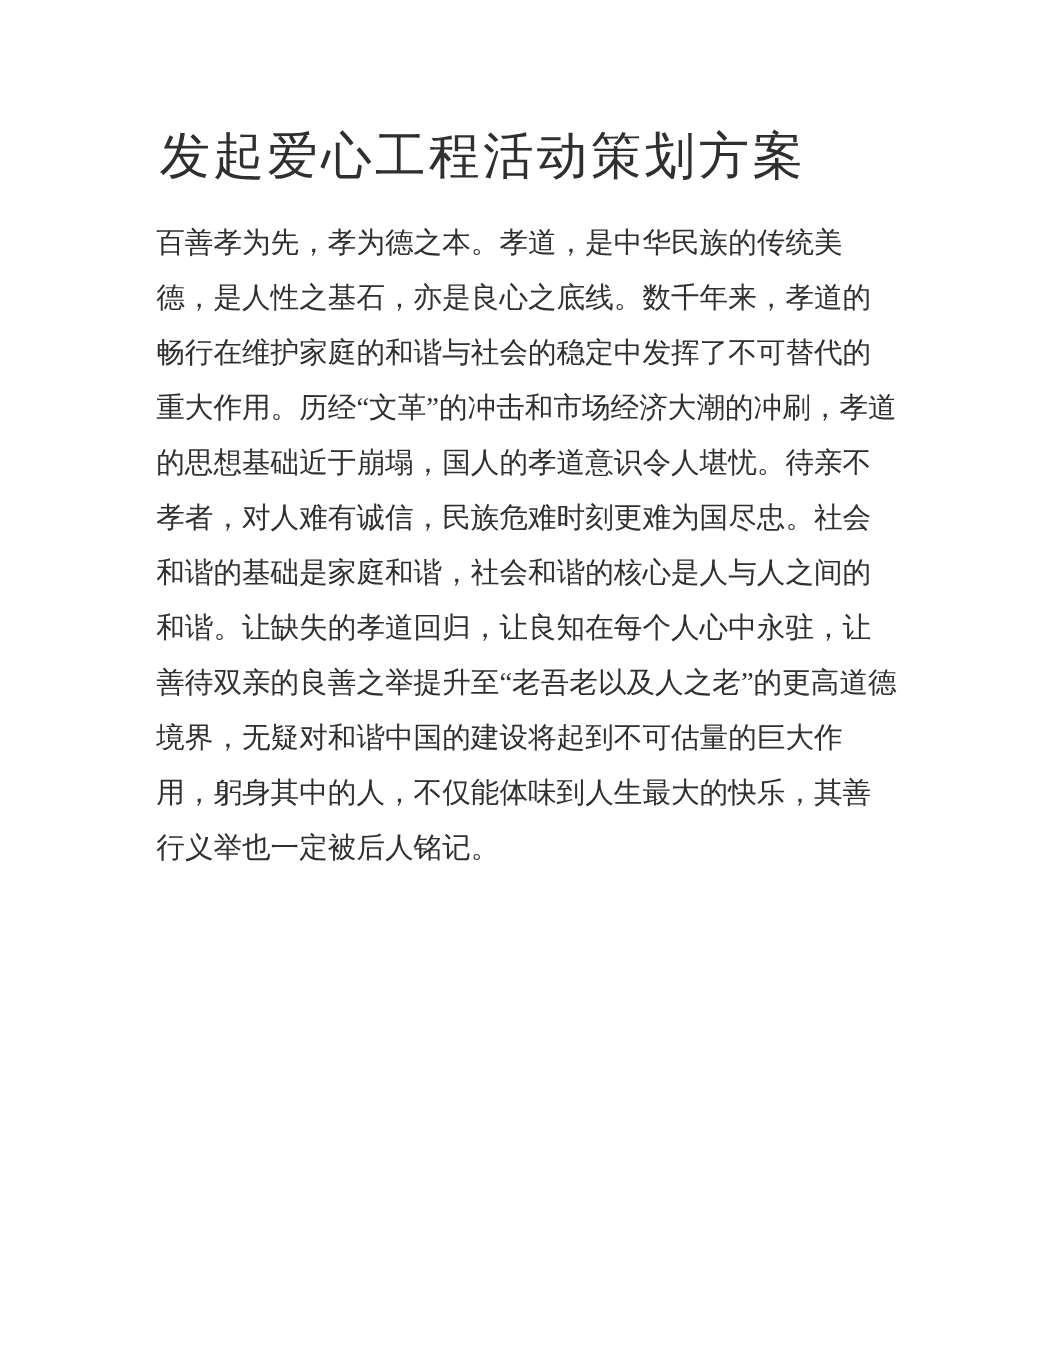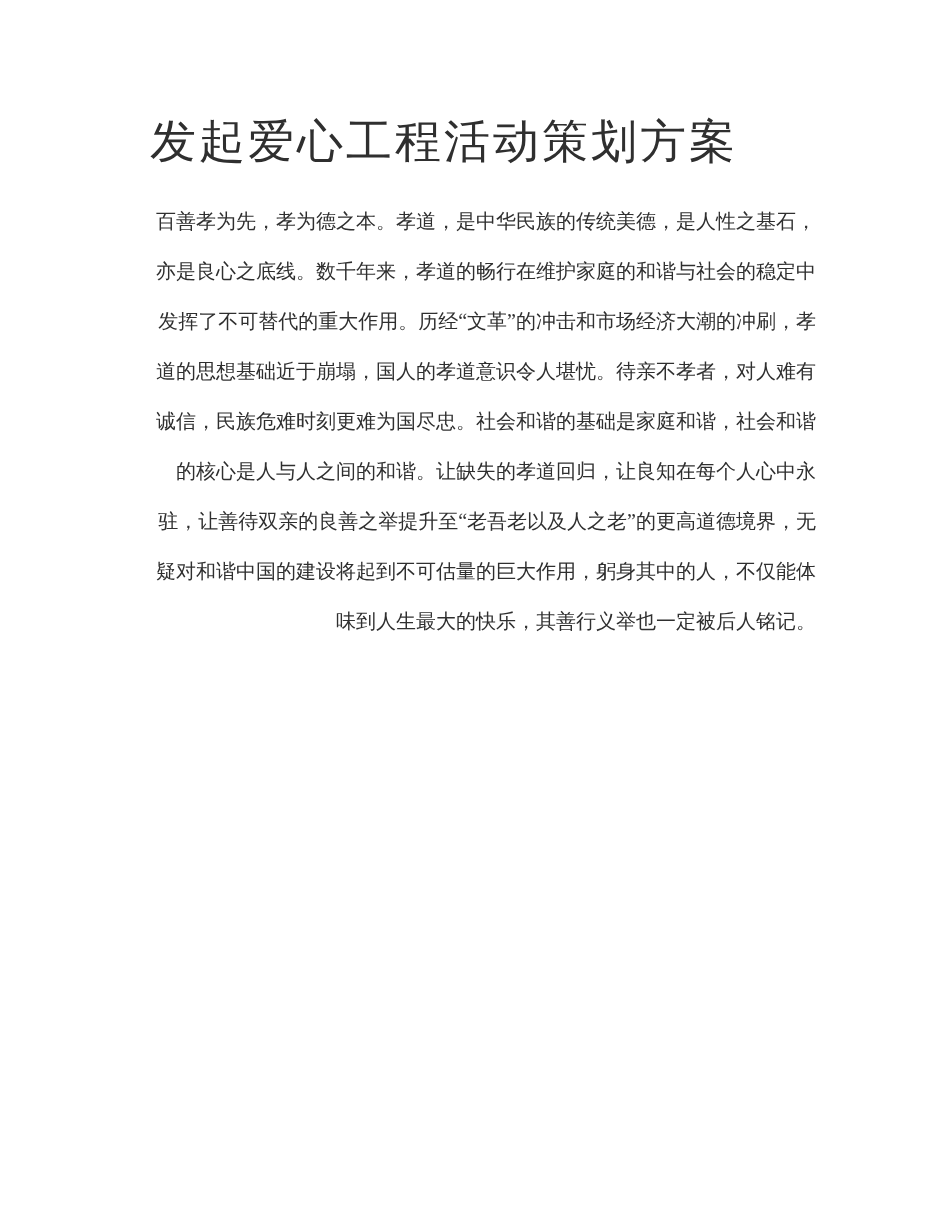--- a/index.html
+++ b/index.html
@@ -23,37 +23,37 @@
     height: 1229px;
     background: var(--bg-color);
   }
   .content {
     position: absolute;
     left: 142px;
     top: 0;
     width: 674px;
   }
   .doc-title {
-    margin: 112px 0 24px 8px;
+    margin: 112px 0 24px 3px;
     font-family: "Liberation Serif", "DejaVu Serif", serif;
     font-weight: normal;
     font-size: 46px;
     line-height: 60px;
     letter-spacing: 3px;
     color: var(--text-color);
     white-space: nowrap;
   }
   .body-para, .section-heading {
     margin: 0;
     font-family: "Liberation Serif", "DejaVu Serif", serif;
-    font-size: 20px;
+    font-size: 26px;
     line-height: 50px;
     letter-spacing: 0;
     color: var(--text-color);
-    text-align: right;
+    text-align: left;
     word-break: break-all;
   }
   .section-heading {
     font-weight: normal;
   }
 </style>
 </head>
 <body>
 
 <div class="page">

